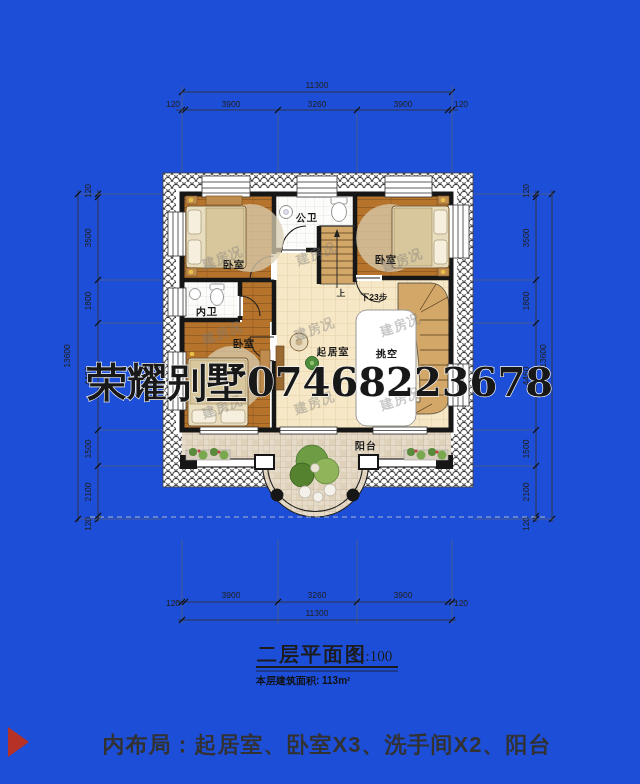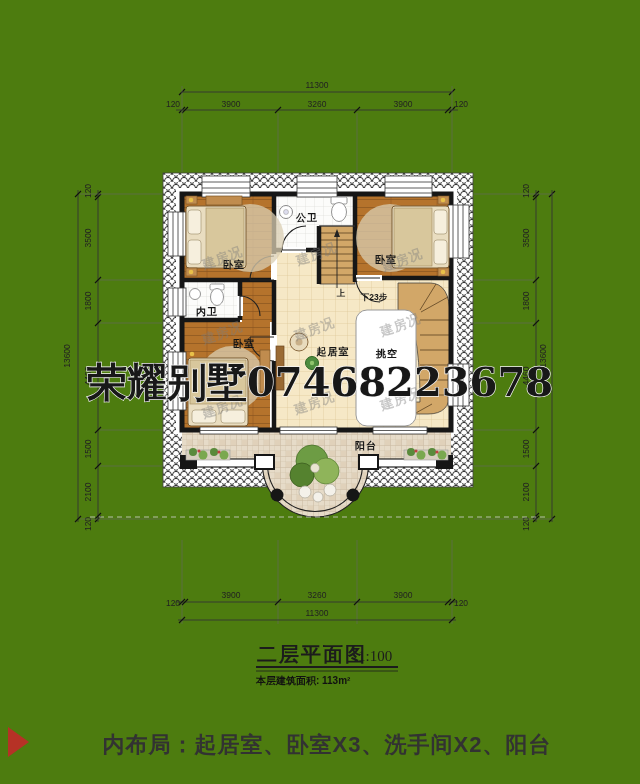--- a/index.html
+++ b/index.html
@@ -1,16 +1,16 @@
 <!DOCTYPE html>
 <html><head>
 <meta charset="utf-8">
 <style>
   html,body{margin:0;padding:0;background:#ffffff;}
-  #stage{position:relative;width:640px;height:784px;background:#4d7c0f;overflow:hidden;
+  #stage{position:relative;width:640px;height:784px;background:#1d4ed8;overflow:hidden;
          font-family:"Liberation Sans", sans-serif;}
   svg{display:block;}
   text{font-family:"Liberation Sans", sans-serif;fill:#1f1f1f;}
   .dim{font-size:8.5px;fill:#222;}
   .room{font-size:10px;font-weight:600;fill:#151515;letter-spacing:1px;}
   .small-room{font-size:8.5px;font-weight:600;fill:#151515;}
   .wm-tile{font-size:13px;fill:rgba(125,125,125,0.42);font-weight:600;letter-spacing:1px;}
   .brand{font-size:40px;font-weight:600;font-family:"DejaVu Serif", serif;fill:#181818;
          stroke:#f7f7f7;stroke-width:1.3px;paint-order:stroke;letter-spacing:0px;}
   .title-main{font-size:20px;font-weight:600;fill:#1c1c1c;letter-spacing:2px;}

